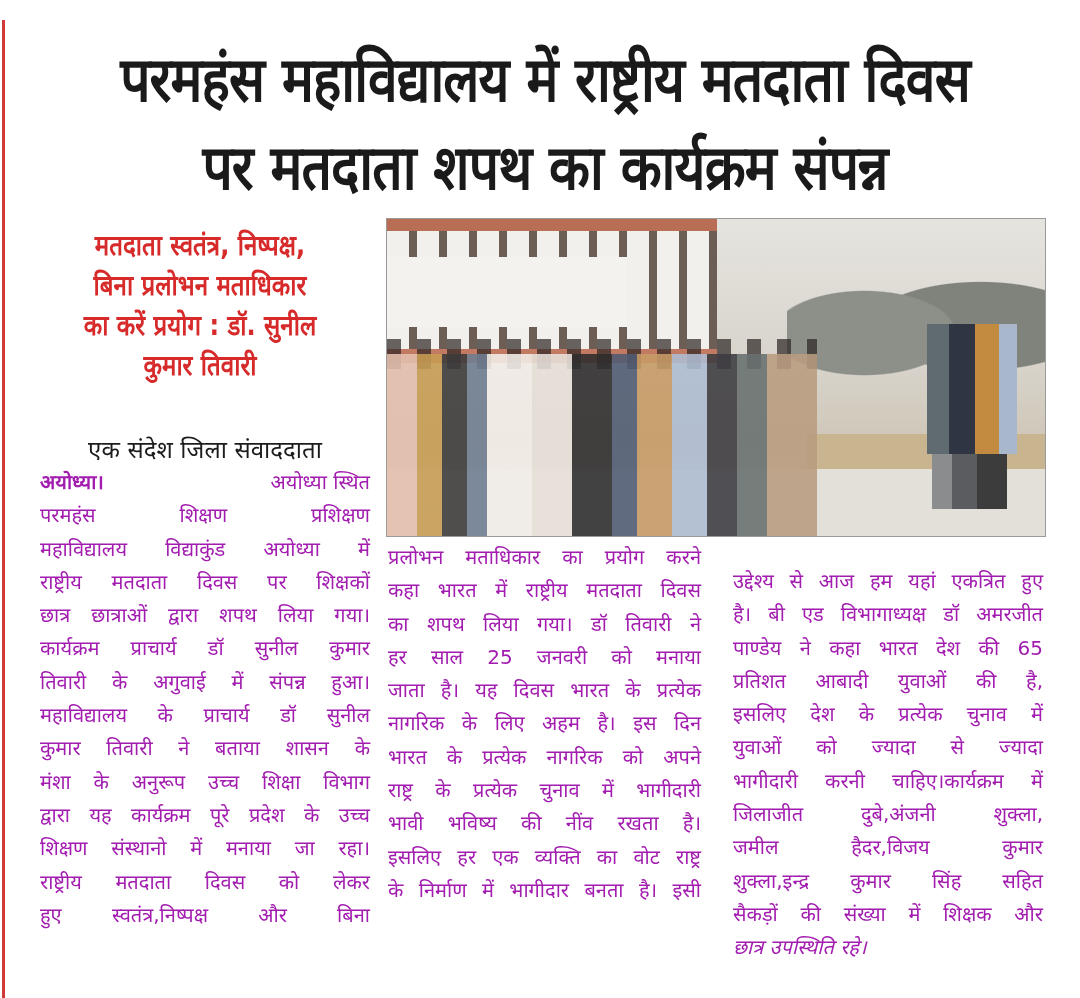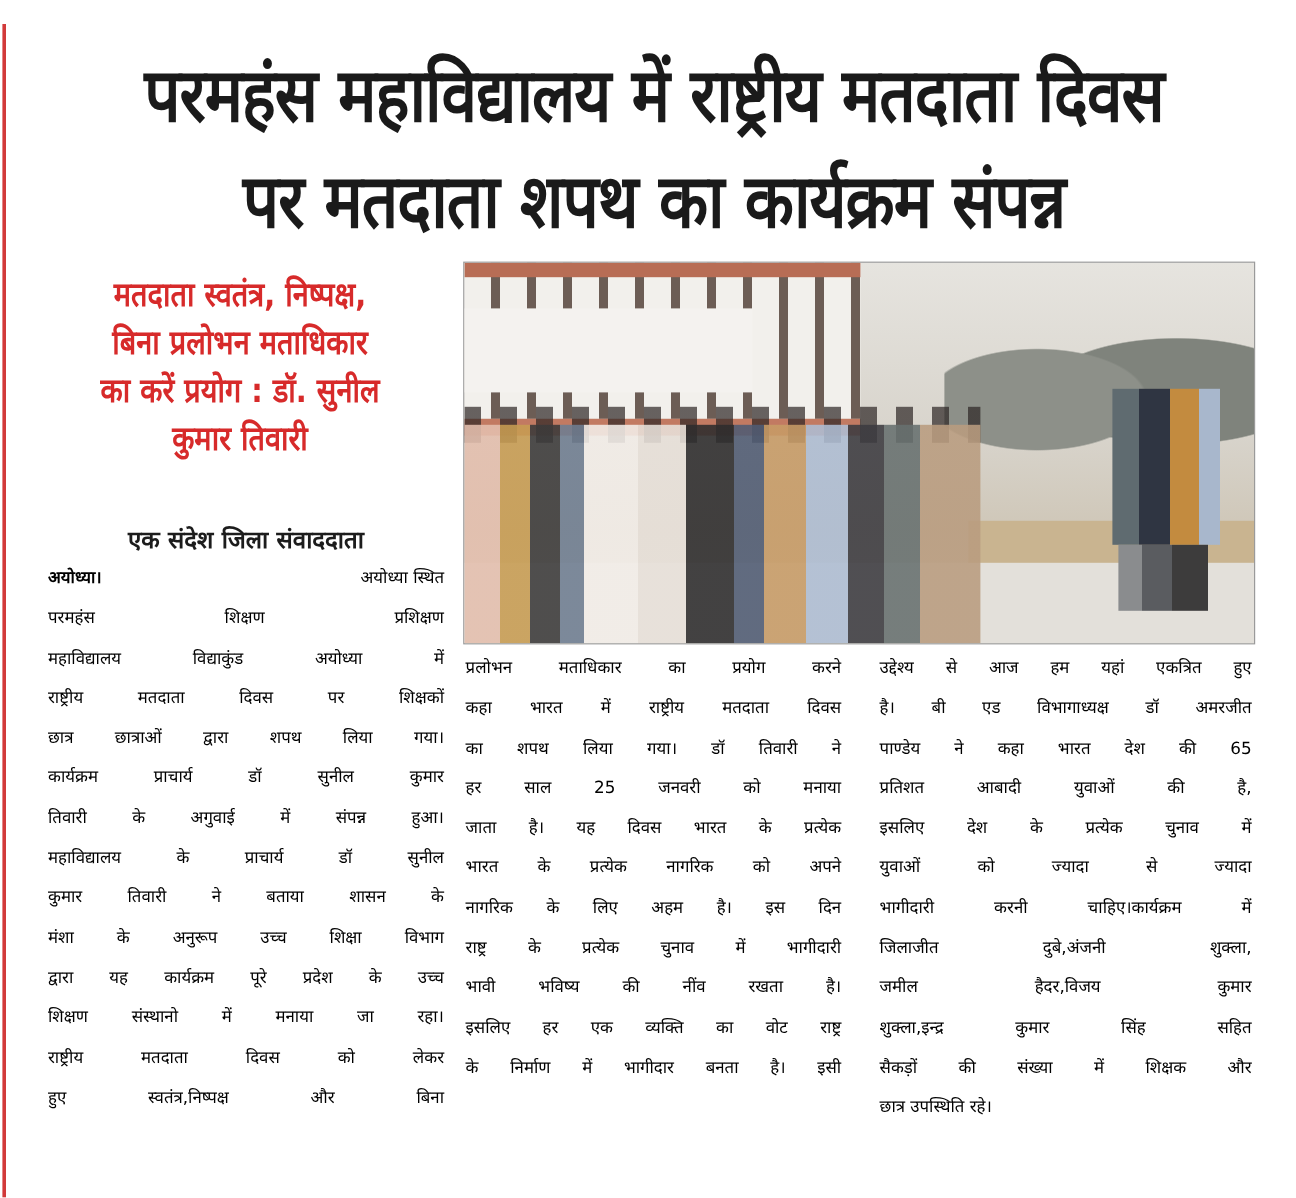--- a/index.html
+++ b/index.html
@@ -69,31 +69,31 @@
   .photo .officials {
     position: absolute; left: 540px; top: 105px; width: 100px; height: 130px;
     background: linear-gradient(90deg, #5f6b70 0 22px, #2f3542 22px 48px, #c38b3f 48px 72px, #a8b7cc 72px 90px, transparent 90px);
   }
   .photo .officials-legs {
     position: absolute; left: 545px; top: 235px; width: 90px; height: 55px;
     background: linear-gradient(90deg, #8a8c8e 0 20px, #5a5c60 20px 45px, #3d3c3c 45px 75px, transparent 75px);
   }
   .byline {
     position: absolute; left: 40px; top: 432px; width: 330px;
-    font-weight: bold; font-size: 20px; line-height: 36px; text-align: center;
+    font-weight: normal; font-size: 24px; line-height: 36px; text-align: center;
   }
   .col {
-    position: absolute; font-size: 14px; line-height: 33.3px; text-align: justify;
-    text-align-last: justify; color: #000000;
+    position: absolute; font-size: 20px; line-height: 33.3px; text-align: justify;
+    text-align-last: justify; color: #a21caf;
   }
   .col p { margin: 0; white-space: nowrap; }
-  .col p.last { text-align-last: left; }
+  .col p.last { text-align-last: left; font-style: italic; }
   .col1 { left: 40px; top: 466px; width: 330px; }
   .col2 { left: 388px; top: 541px; width: 313px; }
-  .col3 { left: 733px; top: 541px; width: 310px; }
+  .col3 { left: 733px; top: 565px; width: 310px; }
   .col p span.j { display: flex; justify-content: space-between; }
   .bold { font-weight: bold; }
 </style>
 </head>
 <body>
 
 <div class="left-rule"></div>
 
 <div class="headline">
   <div>परमहंस महाविद्यालय में राष्ट्रीय मतदाता दिवस</div>
@@ -143,22 +143,22 @@
   <p>राष्ट्रीय मतदाता दिवस को लेकर</p>
   <p>हुए स्वतंत्र,निष्पक्ष और बिना</p>
 </div>
 
 <div class="col col2">
   <p>प्रलोभन मताधिकार का प्रयोग करने</p>
   <p>कहा भारत में राष्ट्रीय मतदाता दिवस</p>
   <p>का शपथ लिया गया। डॉ तिवारी ने</p>
   <p>हर साल 25 जनवरी को मनाया</p>
   <p>जाता है। यह दिवस भारत के प्रत्येक</p>
+  <p>नागरिक के लिए अहम है। इस दिन</p>
   <p>भारत के प्रत्येक नागरिक को अपने</p>
-  <p>नागरिक के लिए अहम है। इस दिन</p>
   <p>राष्ट्र के प्रत्येक चुनाव में भागीदारी</p>
   <p>भावी भविष्य की नींव रखता है।</p>
   <p>इसलिए हर एक व्यक्ति का वोट राष्ट्र</p>
   <p>के निर्माण में भागीदार बनता है। इसी</p>
 </div>
 
 <div class="col col3">
   <p>उद्देश्य से आज हम यहां एकत्रित हुए</p>
   <p>है। बी एड विभागाध्यक्ष डॉ अमरजीत</p>
   <p>पाण्डेय ने कहा भारत देश की 65</p>

